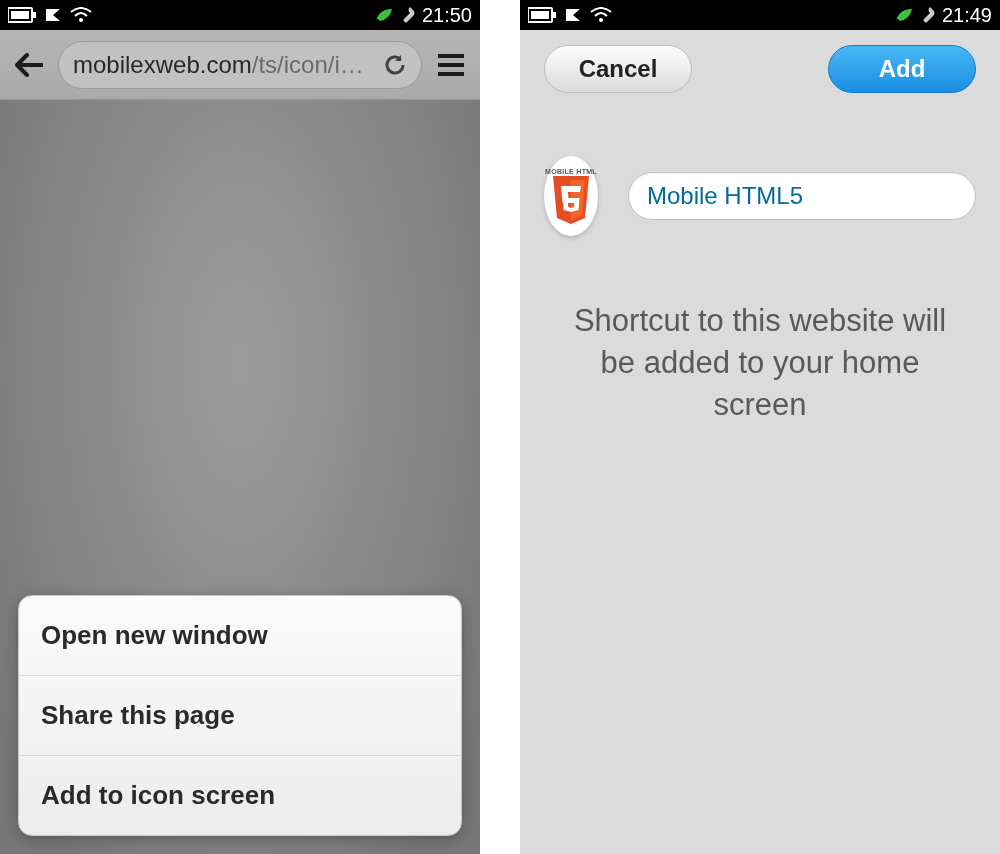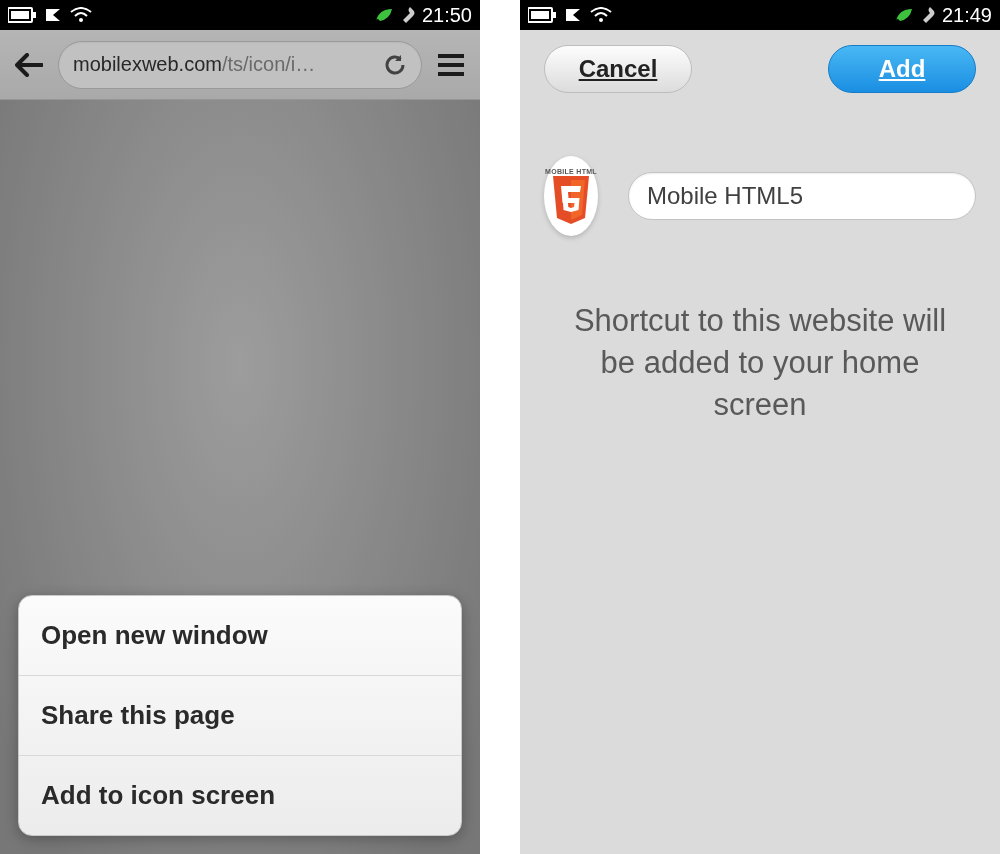--- a/index.html
+++ b/index.html
@@ -65,21 +65,21 @@
       border-radius: 24px;
       border: 1px solid #c5c5c5;
       display: flex;
       align-items: center;
       padding: 0 14px;
       gap: 8px;
       box-shadow: inset 0 1px 2px rgba(0,0,0,0.05);
     }
     .url-text {
       flex: 1;
-      font-size: 20px;
+      font-size: 24px;
       color: #888;
       white-space: nowrap;
       overflow: hidden;
     }
     .url-domain { color: #333; }
     .menu-btn {
       width: 34px;
       height: 34px;
       display: flex;
       align-items: center;
@@ -130,21 +130,20 @@
       height: 48px;
       min-width: 148px;
       border-radius: 24px;
       font-size: 24px;
       font-weight: 700;
       display: flex;
       align-items: center;
       justify-content: center;
       cursor: pointer;
       border: 1px solid;
-      text-decoration: underline;
     }
     .btn.cancel {
       background: linear-gradient(#fdfdfd, #dcdcdc);
       border-color: #bdbdbd;
       color: #222;
     }
     .btn.add {
       background: linear-gradient(#49b8f4, #1a8ee2);
       border-color: #147cc9;
       color: #fff;
@@ -178,21 +177,21 @@
       letter-spacing: 0.3px;
     }
     .title-input {
       flex: 1;
       height: 48px;
       border-radius: 24px;
       background: #fff;
       border: 1px solid #c3c3c3;
       padding: 0 18px;
       font-size: 24px;
-      color: #404040;
+      color: #0369a1;
       font-family: inherit;
       box-shadow: inset 0 1px 2px rgba(0,0,0,0.07);
     }
     .hint-text {
       margin-top: 64px;
       text-align: center;
       font-size: 31px;
       color: #595959;
       line-height: 1.35;
       padding: 0 12px;

